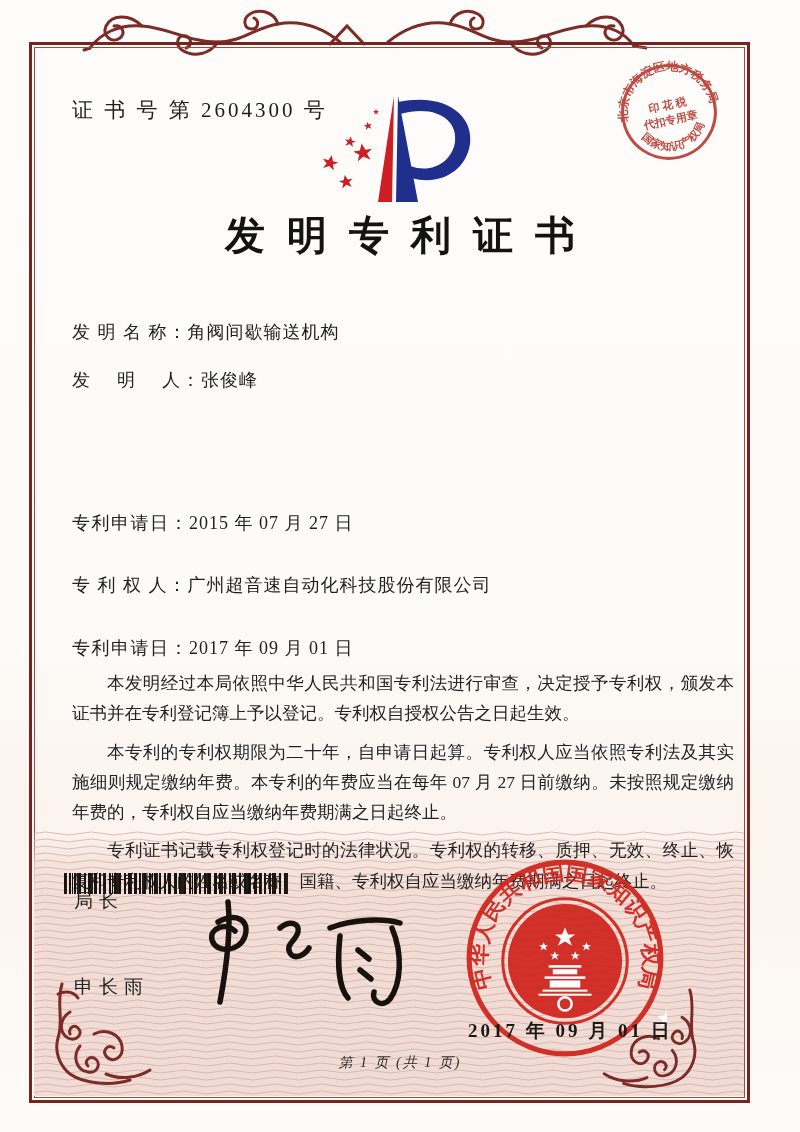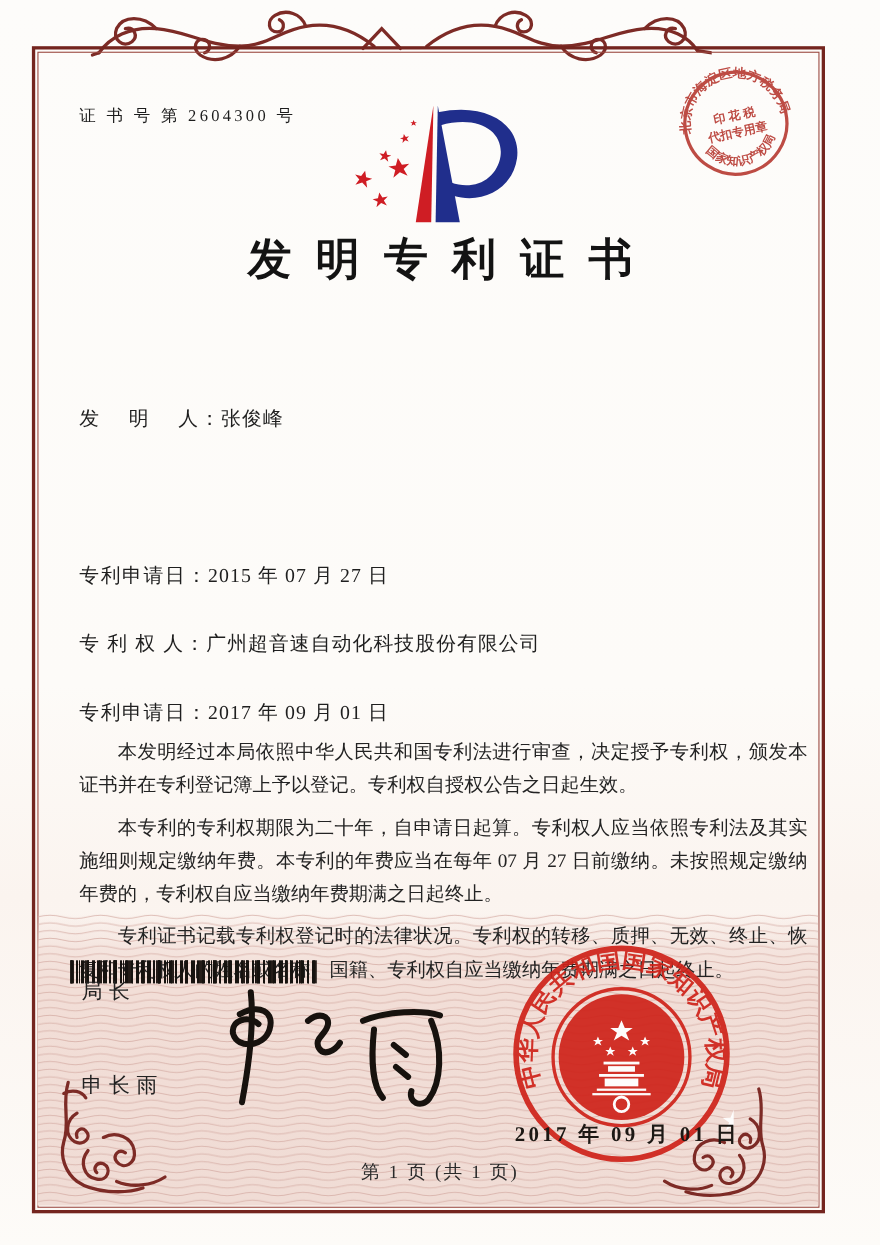--- a/index.html
+++ b/index.html
@@ -19,21 +19,21 @@
     border:3px solid #74251f;
   }
   .frame-inner{position:absolute;inset:2px;border:1.5px solid #9c4a42;}
   
   .band{
     position:absolute;left:34px;top:830px;width:710px;height:266px;
     background:linear-gradient(180deg,rgba(242,222,215,0) 0,rgba(242,222,215,.75) 34px,#f2ded7 70px,#f0dcd5 100%);
   }
   .band svg{position:absolute;left:0;top:0;width:100%;height:100%;opacity:.8;}
   
-  .certno{position:absolute;left:72px;top:96px;font-size:15px;letter-spacing:3px;color:#1d1d1d;}
+  .certno{position:absolute;left:72px;top:96px;font-size:21px;letter-spacing:3px;color:#1d1d1d;}
   .title{position:absolute;left:0;top:208px;width:100%;text-align:center;
          font-size:40px;font-weight:600;letter-spacing:22px;text-indent:22px;color:#131313;}
   .row{position:absolute;left:72px;font-size:18px;color:#1f1f1f;letter-spacing:1.5px;white-space:nowrap;}
   .row .val{letter-spacing:1px;}
   .paras{position:absolute;left:64px;top:660px;width:678px;font-size:17.5px;line-height:1.73;
          color:#232323;text-align:justify;}
   .paras p{margin:8px;text-indent:2em;}
   .barcode{
     position:absolute;left:64px;top:873px;width:224px;height:21px;
     background:
@@ -43,21 +43,21 @@
   }
   .sig-title{position:absolute;left:74px;top:888px;font-size:19px;letter-spacing:6px;color:#222;
              font-family:"Liberation Sans","DejaVu Sans",sans-serif;}
   .sig-name{position:absolute;left:74px;top:974px;font-size:19px;letter-spacing:6px;color:#222;
             font-family:"Liberation Sans","DejaVu Sans",sans-serif;}
   .signature{position:absolute;left:188px;top:898px;width:246px;height:118px;}
   .seal{position:absolute;left:463px;top:856px;width:204px;height:204px;opacity:.93;}
   .seal-date{position:absolute;left:468px;top:1018px;font-size:19px;font-weight:600;
              letter-spacing:3px;color:#1c1814;}
   .footer{position:absolute;left:0;top:1054px;width:100%;text-align:center;
-          font-size:17px;color:#2a2a2a;letter-spacing:2px;}
+          font-size:14px;color:#2a2a2a;letter-spacing:2px;font-style:italic;}
   
   .garland{position:absolute;left:82px;top:2px;width:565px;height:60px;}
   .corner-bl{position:absolute;left:50px;top:982px;width:115px;height:115px;}
   .corner-br{position:absolute;left:588px;top:988px;width:115px;height:112px;transform:scaleX(-1);}
   .stamp{position:absolute;left:610px;top:53px;width:118px;height:118px;opacity:.88;}
   .logo{position:absolute;left:306px;top:90px;width:186px;height:118px;}
 </style>
 </head>
 <body>
 
@@ -148,20 +148,23 @@
       </text>
       <text x="70" y="66" text-anchor="middle" font-size="13" font-weight="bold">印 花 税</text>
       <text x="70" y="84" text-anchor="middle" font-size="13" font-weight="bold">代扣专用章</text>
     </g>
   </svg>
 
   <div class="certno">证 书 号 第 2604300 号</div>
 
   <div class="title">发明专利证书</div>
 
+  <div class="row" style="top:320px">
+    <span class="lbl">发 明 名 称：</span><span class="val">角阀间歇输送机构</span>
+  </div>
   <div class="row" style="top:368px">
     <span class="lbl">发　 明　 人：</span><span class="val">张俊峰</span>
   </div>
   <div class="row" style="top:511px">
     <span class="lbl">专利申请日：</span><span class="val">2015 年 07 月 27 日</span>
   </div>
   <div class="row" style="top:573px">
     <span class="lbl">专 利 权 人：</span><span class="val">广州超音速自动化科技股份有限公司</span>
   </div>
   <div class="row" style="top:636px">

